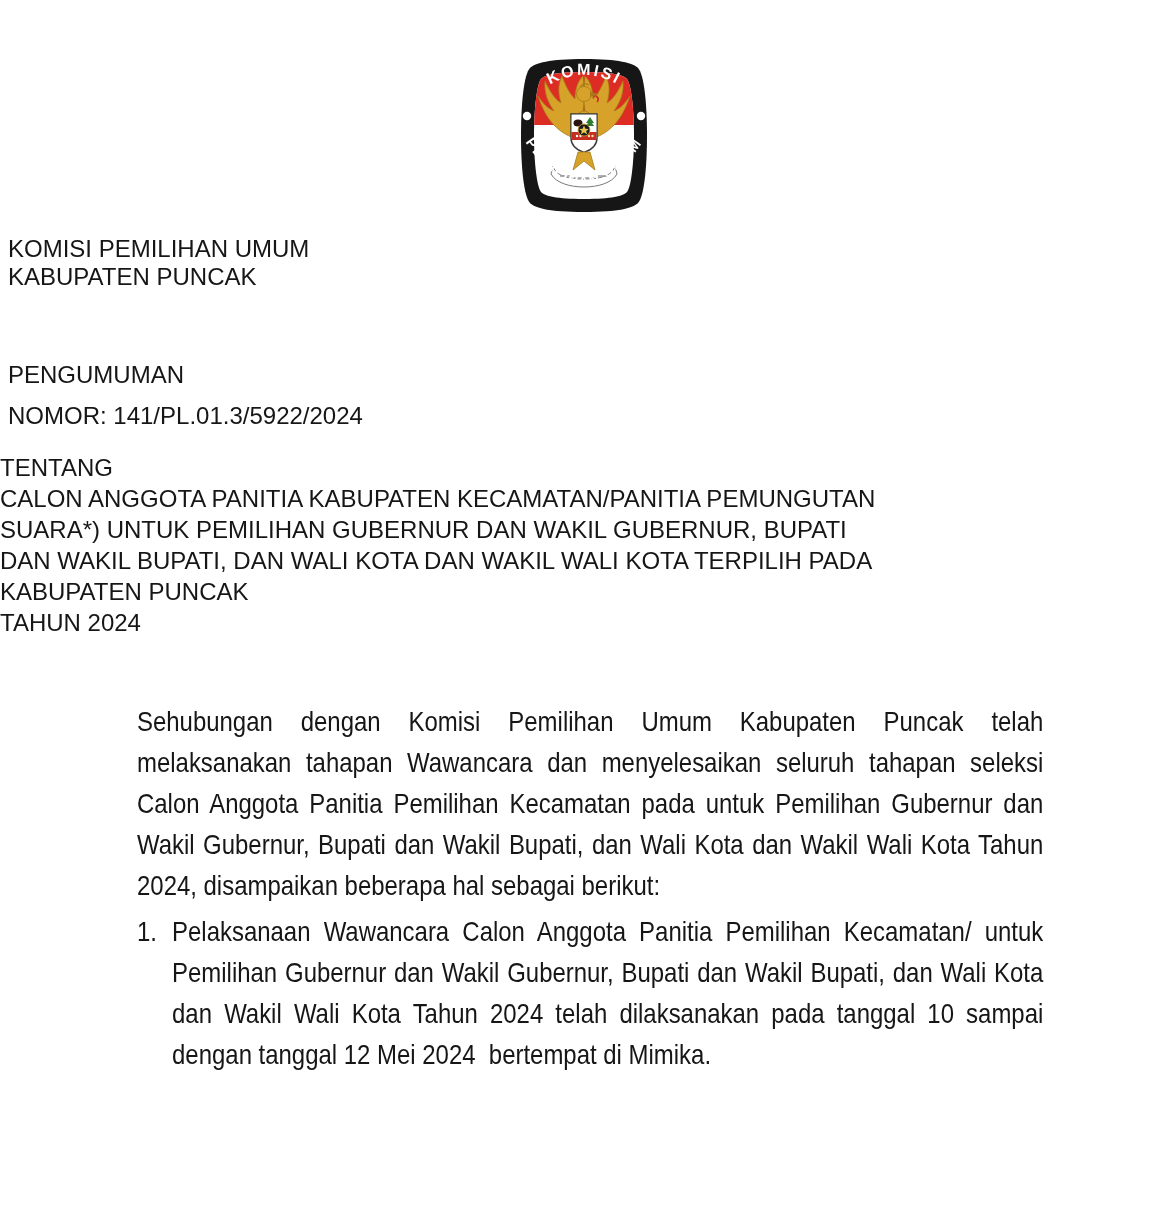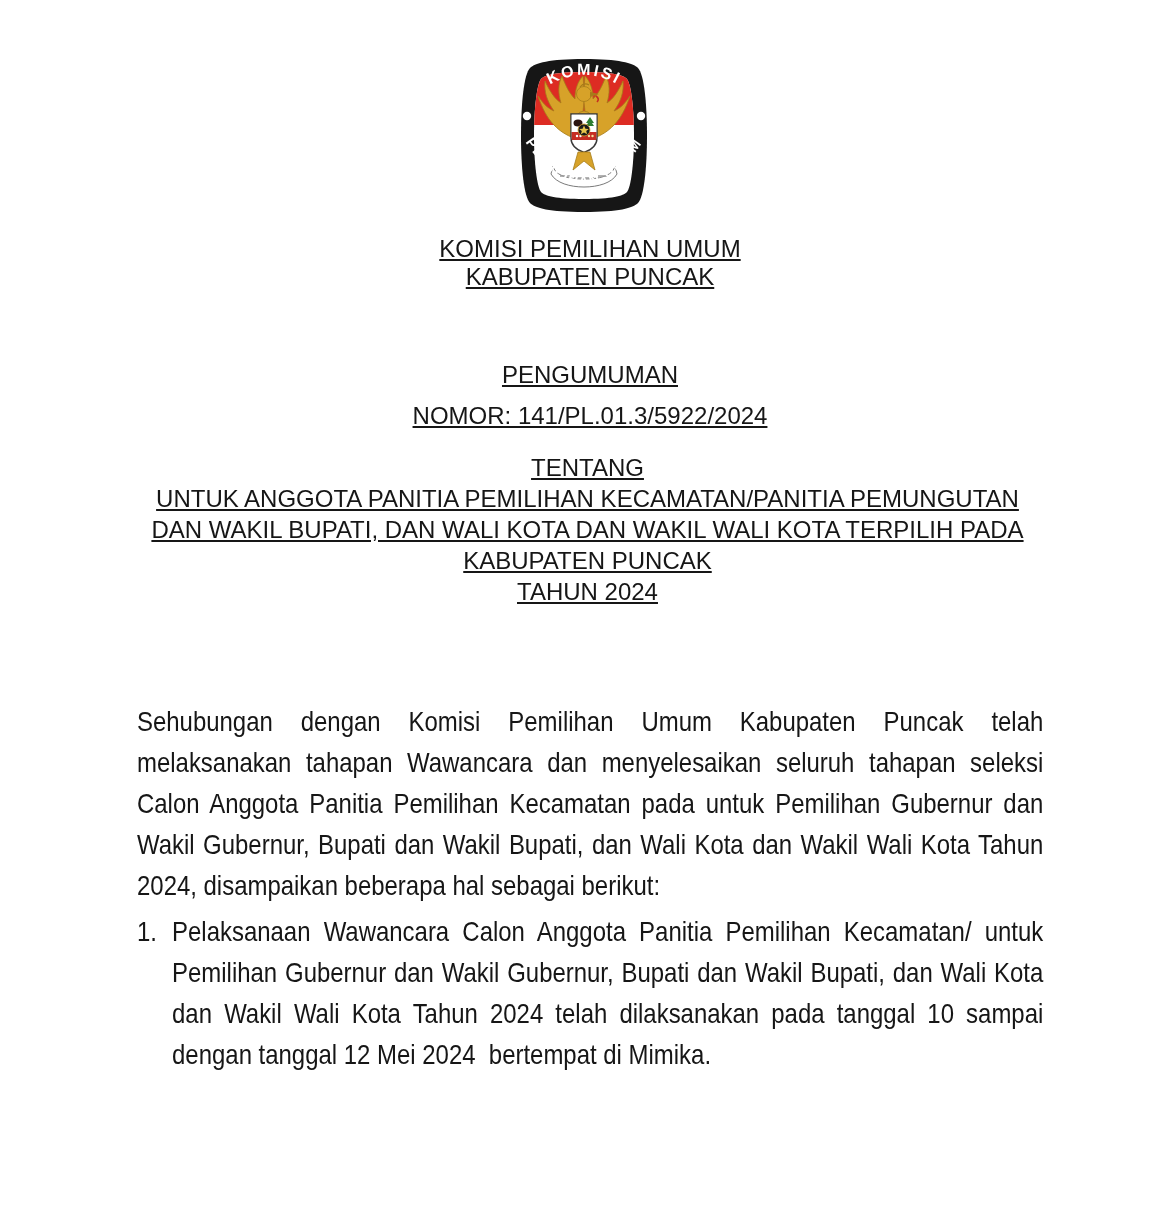--- a/index.html
+++ b/index.html
@@ -6,21 +6,21 @@
   .page{
     position:relative;
     width:1175px;height:1225px;
     background:#ffffff;
     overflow:hidden;
     font-family:"Liberation Sans","DejaVu Sans",sans-serif;
     color:#161616;
   }
   .abs{position:absolute;}
   
-  .center-block{left:8px;width:1164px;text-align:center;white-space:nowrap;text-decoration:underline;}
+  .center-block{left:8px;width:1164px;text-align:left;white-space:nowrap;}
   .hline{font-size:24px;line-height:28px;}
   .aline{font-size:24px;line-height:29px;margin-top:12px;}
   .sline{font-size:24px;line-height:31px;}
   
   .narrow{
     left:137px;width:1060px;
     transform:scaleX(0.855);
     transform-origin:top left;
     font-size:28px;line-height:41px;
   }
@@ -102,21 +102,22 @@
     <div class="hline">KABUPATEN PUNCAK</div>
   </div>
 
   <div class="abs center-block" style="top:348px;">
     <div class="aline">PENGUMUMAN</div>
     <div class="aline">NOMOR: 141/PL.01.3/5922/2024</div>
   </div>
 
   <div class="abs center-block" style="left:0;width:1175px;top:452px;">
     <div class="sline">TENTANG</div>
-    <div class="sline">UNTUK ANGGOTA PANITIA PEMILIHAN KECAMATAN/PANITIA PEMUNGUTAN</div>
+    <div class="sline">CALON ANGGOTA PANITIA KABUPATEN KECAMATAN/PANITIA PEMUNGUTAN</div>
+    <div class="sline">SUARA*) UNTUK PEMILIHAN GUBERNUR DAN WAKIL GUBERNUR, BUPATI</div>
     <div class="sline">DAN WAKIL BUPATI, DAN WALI KOTA DAN WAKIL WALI KOTA TERPILIH PADA</div>
     <div class="sline">KABUPATEN PUNCAK</div>
     <div class="sline">TAHUN 2024</div>
   </div>
 
   <div class="abs narrow" style="top:701px;">
     <div class="jline">Sehubungan dengan Komisi Pemilihan Umum Kabupaten Puncak telah</div>
     <div class="jline">melaksanakan tahapan Wawancara dan menyelesaikan seluruh tahapan seleksi</div>
     <div class="jline">Calon Anggota Panitia Pemilihan Kecamatan pada untuk Pemilihan Gubernur dan</div>
     <div class="jline">Wakil Gubernur, Bupati dan Wakil Bupati, dan Wali Kota dan Wakil Wali Kota Tahun</div>

